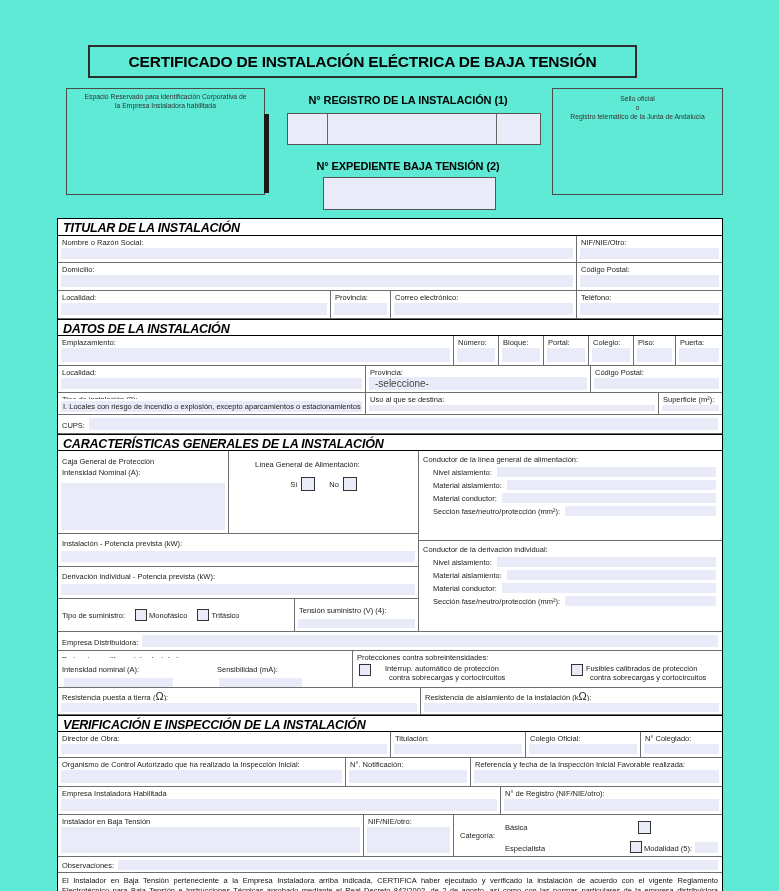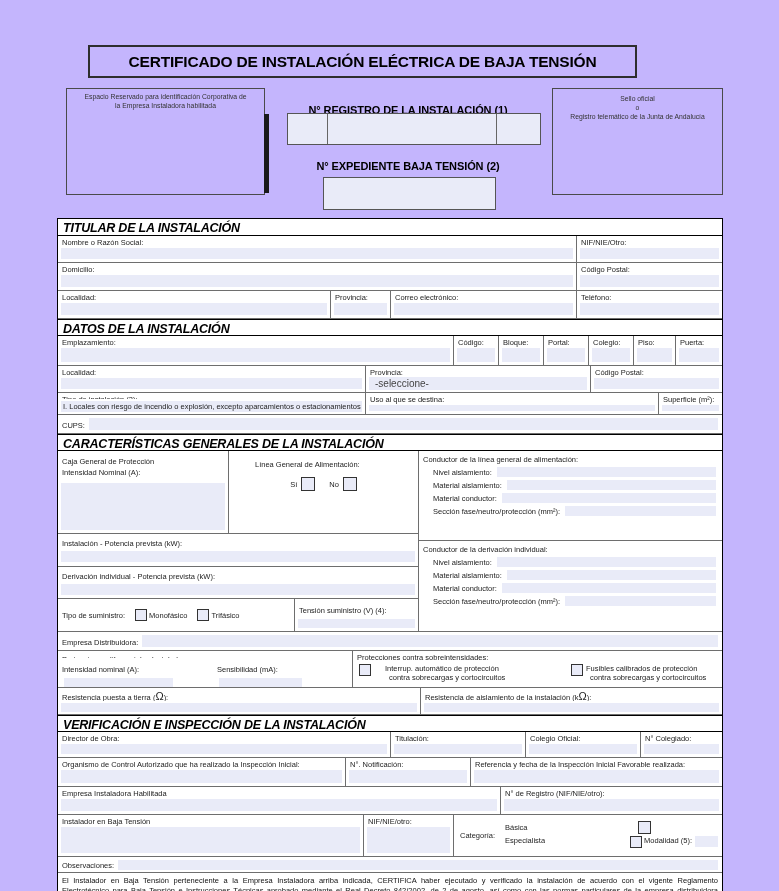--- a/index.html
+++ b/index.html
@@ -1,29 +1,29 @@
 <!DOCTYPE html>
 <html><head>
 <meta charset="utf-8">
 <style>
   * { box-sizing: border-box; margin: 0; padding: 0; }
   body { background: #ffffff; }
-  .page { position: relative; width: 779px; height: 891px; background: #c4b5fd;
+  .page { position: relative; width: 779px; height: 891px; background: #5eead4;
           font-family: "Liberation Sans", sans-serif; color: #1c1c1c; overflow: hidden; }
   .abs { position: absolute; }
 
   
   .titlebox { left: 88px; top: 45px; width: 549px; height: 33px; border: 2px solid #2e2e2e;
               display: flex; align-items: center; justify-content: center;
               font-weight: bold; font-size: 15.5px; letter-spacing: -0.2px; color: #000; }
   .corpbox { left: 66px; top: 88px; width: 199px; height: 107px; border: 1px solid #4a4a4a;
              font-size: 6.8px; line-height: 8.5px; text-align: center; padding: 4px 16px 0; color: #333; }
   .blackbar { left: 264px; top: 114px; width: 5px; height: 79px; background: #191919; }
   .hlabel { font-weight: bold; font-size: 11px; color: #000; text-align: center; letter-spacing: -0.1px; }
-  .reglabel { left: 262px; top: 104px; width: 292px; }
+  .reglabel { left: 262px; top: 94px; width: 292px; }
   .regrow { left: 287px; top: 113px; width: 254px; height: 32px; display: flex;
             border: 1px solid #555; background: #e9ebf8; }
   .regcell { border-right: 1px solid #666; height: 100%; }
   .regcell:last-child { border-right: none; }
   .explabel { left: 278px; top: 160px; width: 260px; }
   .expbox { left: 323px; top: 177px; width: 173px; height: 33px; border: 1px solid #555; background: #e9ebf8; }
   .sellobox { left: 552px; top: 88px; width: 171px; height: 107px; border: 1px solid #4a4a4a;
               font-size: 6.8px; line-height: 9px; text-align: center; padding-top: 5px; color: #333; }
 
   
@@ -120,21 +120,21 @@
       </div>
     </div>
 
     <div class="shead">DATOS DE LA INSTALACIÓN</div>
     <div class="row" style="height:30px">
       <div class="cell" style="width:396px">
         <span class="lbl">Emplazamiento:</span>
         <div class="inp fill"></div>
       </div>
       <div class="cell" style="width:45px">
-        <span class="lbl">Código:</span>
+        <span class="lbl">Número:</span>
         <div class="inp fill"></div>
       </div>
       <div class="cell" style="width:45px">
         <span class="lbl">Bloque:</span>
         <div class="inp fill"></div>
       </div>
       <div class="cell" style="width:45px">
         <span class="lbl">Portal:</span>
         <div class="inp fill"></div>
       </div>
@@ -377,21 +377,21 @@
         <span class="lbl">NIF/NIE/otro:</span>
         <div class="inp fill"></div>
       </div>
       <div class="cell last hcell" style="align-items:center">
         <span class="lbl" style="padding:0 0 0 6px">Categoría:</span>
         <div style="flex:1;padding-left:10px">
           <div style="display:flex;align-items:center;height:17px">
             <span class="lbl" style="padding:0">Básica</span>
             <span class="cb" style="margin-left:110px;width:13px;height:13px"></span>
           </div>
-          <div style="display:flex;align-items:flex-start;height:17px">
+          <div style="display:flex;align-items:flex-end;height:17px">
             <span class="lbl" style="padding:0">Especialista</span>
             <span class="cb" style="margin-left:85px"></span>
             <span class="lbl" style="padding:0 0 0 2px">Modalidad (5):</span>
             <div class="inp" style="flex:1;height:11px;margin:0 4px 0 3px"></div>
           </div>
         </div>
       </div>
     </div>
     <div class="row" style="height:16px">
       <div class="cell last hcell">

